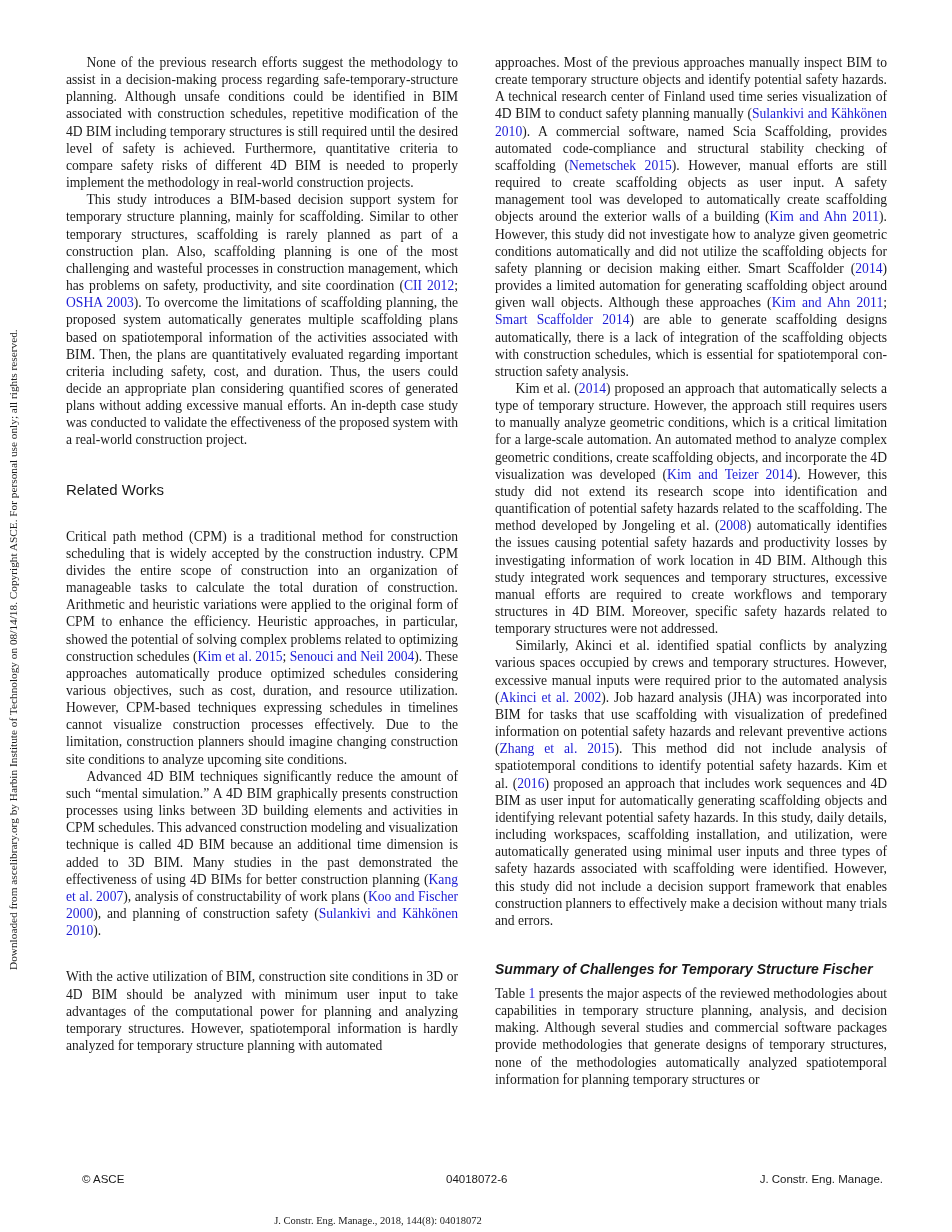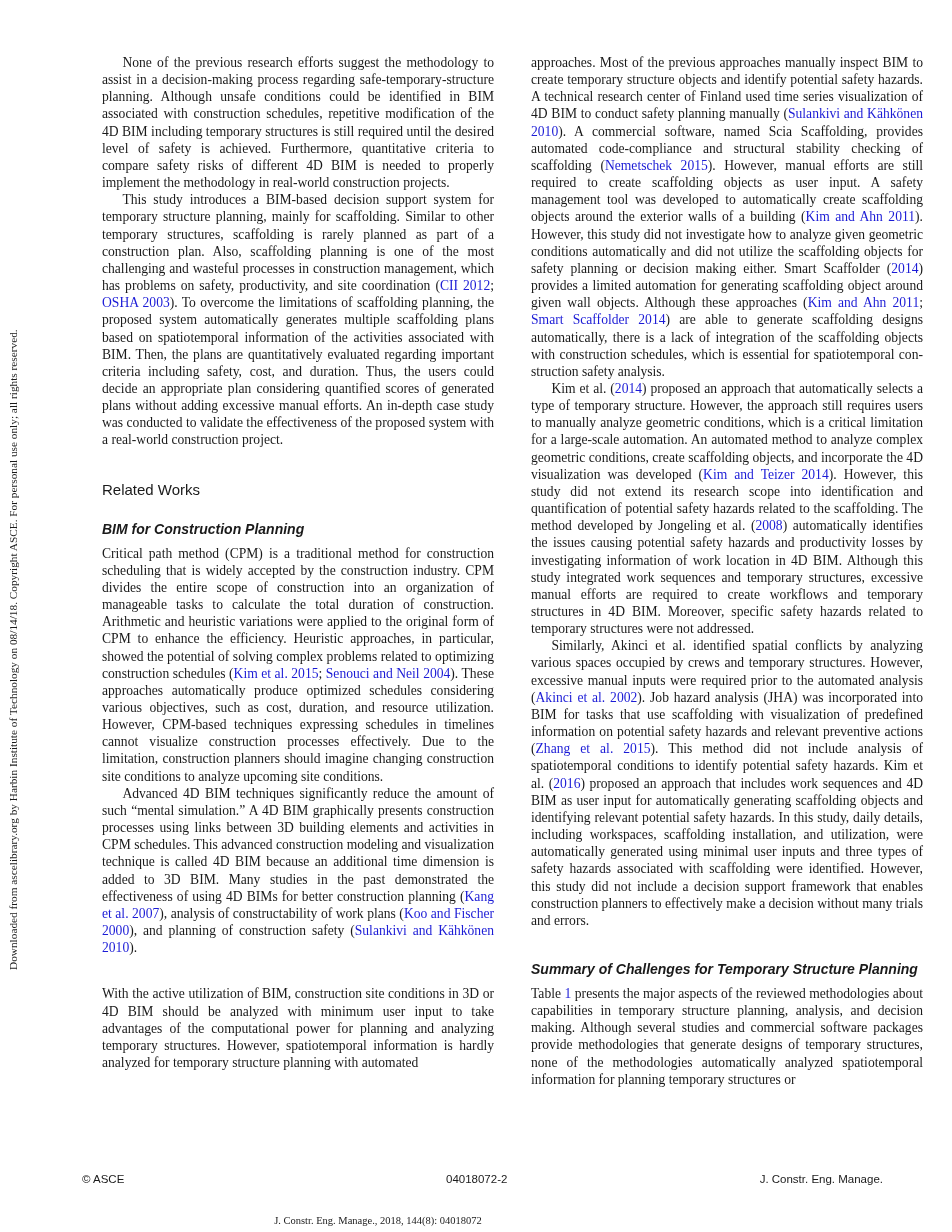--- a/index.html
+++ b/index.html
@@ -1,18 +1,18 @@
 <!DOCTYPE html>
 <html><head>
 <meta charset="utf-8">
 <style>
   html, body { margin:0; padding:0; background:#ffffff; }
   body { width:952px; height:1232px; position:relative; overflow:hidden;
          font-family:"Liberation Serif", serif; color:#1a1a1a; }
-  .col { position:absolute; top:54px; width:392px;margin-left:36px; }
+  .col { position:absolute; top:54px; width:392px; }
   .col.left { left:66px; }
   .col.right { left:495px; }
   p.para { margin:0; font-size:13.6px; line-height:17.15px; text-align:justify;
            text-indent:1.5em; hyphens:manual; }
   p.para.noindent { text-indent:0; }
   .h1 { font-family:"Liberation Sans", sans-serif; font-weight:normal; font-size:15px;
         margin:0; line-height:18px; }
   .h2 { font-family:"Liberation Sans", sans-serif; font-weight:bold; font-style:italic;
         font-size:14px; margin:0; line-height:17px; }
   a.cite { color:#1b1bd6; text-decoration:none; }
@@ -36,43 +36,42 @@
 </div>
 
 <div class="col left">
   <p class="para">None of the previous research efforts suggest the methodology to assist in a decision-making process regarding safe-temporary-structure planning. Although unsafe conditions could be identified in BIM associated with construction schedules, repetitive modifi­cation of the 4D BIM including temporary structures is still re­quired until the desired level of safety is achieved. Furthermore, quantitative criteria to compare safety risks of different 4D BIM is needed to properly implement the methodology in real-world construction projects.</p>
 
   <p class="para"><span>This study introduces a BIM-based decision support system for temporary structure planning, mainly for scaffolding. Similar to other temporary structures, scaffolding is rarely planned as part of a construction plan. Also, scaffolding planning is one of the most challenging and wasteful processes in construction management, which has problems on safety, productivity, and site coordination (</span><a class="cite">CII 2012</a><span>; </span><a class="cite">OSHA 2003</a><span>). To overcome the limitations of scaffold­ing planning, the proposed system automatically generates multiple scaffolding plans based on spatiotemporal information of the activities associated with BIM. Then, the plans are quantitatively evaluated regarding important criteria including safety, cost, and duration. Thus, the users could decide an appropriate plan consid­ering quantified scores of generated plans without adding excessive manual efforts. An in-depth case study was conducted to validate the effectiveness of the proposed system with a real-world con­struction project.</span></p>
 
   <div style="height:32px"></div>
   <h1 class="h1">Related Works</h1>
   <div style="height:22px"></div>
-  <h2 class="h2">BIM for Construction Planning</h2>
   <div style="height:7px"></div>
 
   <p class="para noindent"><span>Critical path method (CPM) is a traditional method for construction scheduling that is widely accepted by the construction industry. CPM divides the entire scope of construction into an organization of manageable tasks to calculate the total duration of construction. Arithmetic and heuristic variations were applied to the original form of CPM to enhance the efficiency. Heuristic approaches, in particular, showed the potential of solving complex problems related to optimizing construction schedules (</span><a class="cite">Kim et al. 2015</a><span>; </span><a class="cite">Senouci and Neil 2004</a><span>). These approaches automatically produce optimized schedules considering various objectives, such as cost, duration, and resource utilization. However, CPM-based tech­niques expressing schedules in timelines cannot visualize construc­tion processes effectively. Due to the limitation, construction planners should imagine changing construction site conditions to analyze upcoming site conditions.</span></p>
 
   <p class="para"><span>Advanced 4D BIM techniques significantly reduce the amount of such “mental simulation.” A 4D BIM graphically presents con­struction processes using links between 3D building elements and activities in CPM schedules. This advanced construction modeling and visualization technique is called 4D BIM because an additional time dimension is added to 3D BIM. Many studies in the past dem­onstrated the effectiveness of using 4D BIMs for better construction planning (</span><a class="cite">Kang et al. 2007</a><span>), analysis of constructability of work plans (</span><a class="cite">Koo and Fischer 2000</a><span>), and planning of construction safety (</span><a class="cite">Sulankivi and Kähkönen 2010</a><span>).</span></p>
 
   <div style="height:22px"></div>
   <div style="height:7px"></div>
   <p class="para noindent">With the active utilization of BIM, construction site conditions in 3D or 4D BIM should be analyzed with minimum user input to take advantages of the computational power for planning and analyzing temporary structures. However, spatiotemporal information is hardly analyzed for temporary structure planning with automated</p>
 </div>
 
 <div class="col right">
   <p class="para noindent"><span>approaches. Most of the previous approaches manually inspect BIM to create temporary structure objects and identify potential safety hazards. A technical research center of Finland used time series visualization of 4D BIM to conduct safety planning manually (</span><a class="cite">Sulankivi and Kähkönen 2010</a><span>). A commercial software, named Scia Scaffolding, provides automated code-compliance and struc­tural stability checking of scaffolding (</span><a class="cite">Nemetschek 2015</a><span>). How­ever, manual efforts are still required to create scaffolding objects as user input. A safety management tool was developed to auto­matically create scaffolding objects around the exterior walls of a building (</span><a class="cite">Kim and Ahn 2011</a><span>). However, this study did not in­vestigate how to analyze given geometric conditions automatically and did not utilize the scaffolding objects for safety planning or decision making either. Smart Scaffolder (</span><a class="cite">2014</a><span>) provides a limited automation for generating scaffolding object around given wall objects. Although these approaches (</span><a class="cite">Kim and Ahn 2011</a><span>; </span><a class="cite">Smart Scaffolder 2014</a><span>) are able to generate scaffolding designs automati­cally, there is a lack of integration of the scaffolding objects with construction schedules, which is essential for spatiotemporal con­struction safety analysis.</span></p>
 
   <p class="para"><span>Kim et al. (</span><a class="cite">2014</a><span>) proposed an approach that automatically selects a type of temporary structure. However, the approach still requires users to manually analyze geometric conditions, which is a critical limitation for a large-scale automation. An automated method to analyze complex geometric conditions, create scaffold­ing objects, and incorporate the 4D visualization was developed (</span><a class="cite">Kim and Teizer 2014</a><span>). However, this study did not extend its re­search scope into identification and quantification of potential safety hazards related to the scaffolding. The method developed by Jongeling et al. (</span><a class="cite">2008</a><span>) automatically identifies the issues caus­ing potential safety hazards and productivity losses by investigating information of work location in 4D BIM. Although this study integrated work sequences and temporary structures, excessive manual efforts are required to create workflows and temporary structures in 4D BIM. Moreover, specific safety hazards related to temporary structures were not addressed.</span></p>
 
   <p class="para"><span>Similarly, Akinci et al. identified spatial conflicts by analyzing various spaces occupied by crews and temporary structures. How­ever, excessive manual inputs were required prior to the auto­mated analysis (</span><a class="cite">Akinci et al. 2002</a><span>). Job hazard analysis (JHA) was incorporated into BIM for tasks that use scaffolding with visualization of predefined information on potential safety haz­ards and relevant preventive actions (</span><a class="cite">Zhang et al. 2015</a><span>). This method did not include analysis of spatiotemporal conditions to identify potential safety hazards. Kim et al. (</span><a class="cite">2016</a><span>) proposed an approach that includes work sequences and 4D BIM as user input for automatically generating scaffolding objects and identifying relevant potential safety hazards. In this study, daily details, including workspaces, scaffolding installation, and uti­lization, were automatically generated using minimal user inputs and three types of safety hazards associated with scaffolding were identified. However, this study did not include a decision support framework that enables construction planners to effectively make a decision without many trials and errors.</span></p>
 
   <div style="height:32px"></div>
-  <h2 class="h2">Summary of Challenges for Temporary Structure Planning</h2>
+  <h2 class="h2">Summary of Challenges for Temporary Structure Fischer</h2>
   <div style="height:7px"></div>
   <p class="para noindent"><span>Table </span><a class="cite">1</a><span> presents the major aspects of the reviewed methodologies about capabilities in temporary structure planning, analysis, and decision making. Although several studies and commercial software packages provide methodologies that generate designs of temporary structures, none of the methodologies automatically analyzed spatiotemporal information for planning temporary structures or</span></p>
 </div>
 
 <div class="footer">
   <span class="l">© ASCE</span>
-  <span class="c">04018072-2</span>
+  <span class="c">04018072-6</span>
   <span class="r">J. Constr. Eng. Manage.</span>
 </div>
 <div class="citeline">J. Constr. Eng. Manage., 2018, 144(8): 04018072</div>
 
 </body></html>

